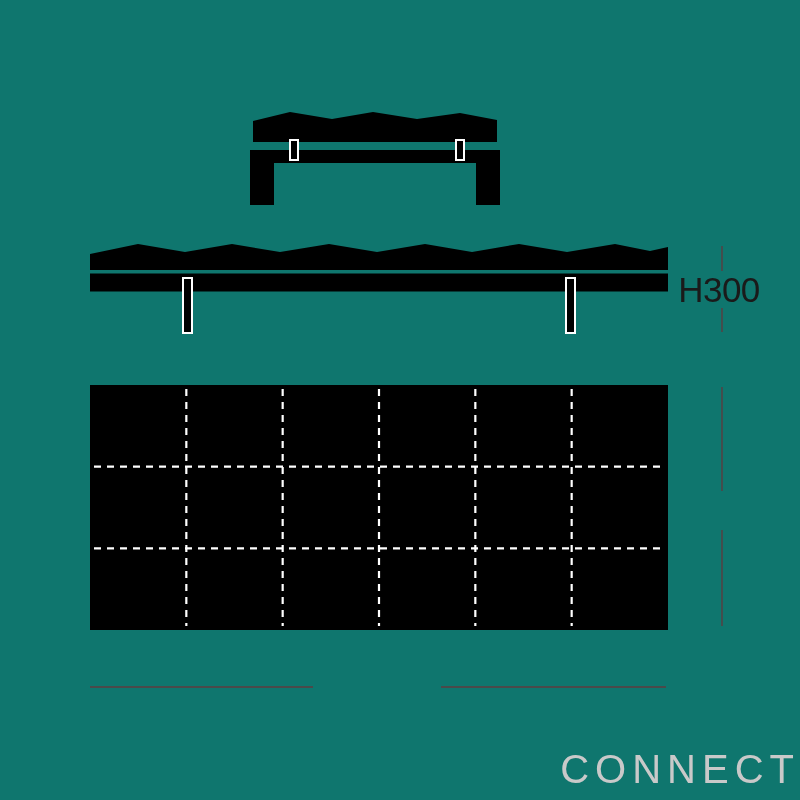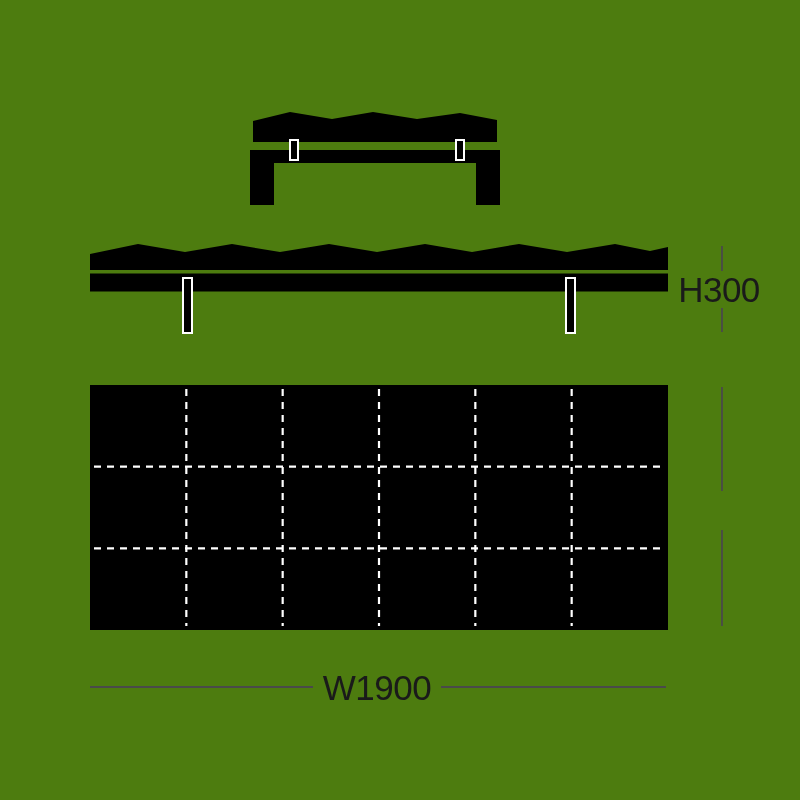--- a/index.html
+++ b/index.html
@@ -1,17 +1,17 @@
 <!DOCTYPE html>
 <html><head>
 <meta charset="utf-8">
 <style>
   html,body{margin:0;padding:0;background:#ffffff;}
   .canvas{
-    position:relative;width:800px;height:800px;background:#4d7c0f;overflow:hidden;
+    position:relative;width:800px;height:800px;background:#0f766e;overflow:hidden;
     font-family:"Liberation Sans",sans-serif;
   }
   .drawing{position:absolute;left:0;top:0;}
   .dim-label{
     position:absolute;font-size:35px;line-height:1;color:#1a1a1a;
     text-align:center;letter-spacing:-0.5px;font-weight:400;
   }
   .watermark{
     position:absolute;top:749px;right:0;font-size:40px;line-height:1;
     letter-spacing:6px;color:#c9c9c9;font-weight:400;
@@ -59,16 +59,16 @@
       <line x1="722" y1="387" x2="722" y2="491"></line>
       <line x1="722" y1="530" x2="722" y2="626"></line>
       <line x1="90" y1="687" x2="313" y2="687"></line>
       <line x1="441" y1="687" x2="666" y2="687"></line>
     </g>
   </svg>
 
   <div class="dim-label" style="left: 649px; top: 272px; width: 140px; color: rgb(26, 26, 26);">H300</div>
 
 
-  <div class="dim-label" style="left: 287px; top: 670px; width: 180px; color: rgb(26, 26, 26);">W1900</div>
 
+  <div class="watermark" style="color: rgb(201, 201, 201);">CONNECT</div>
 
 </div>
 
 </body></html>

